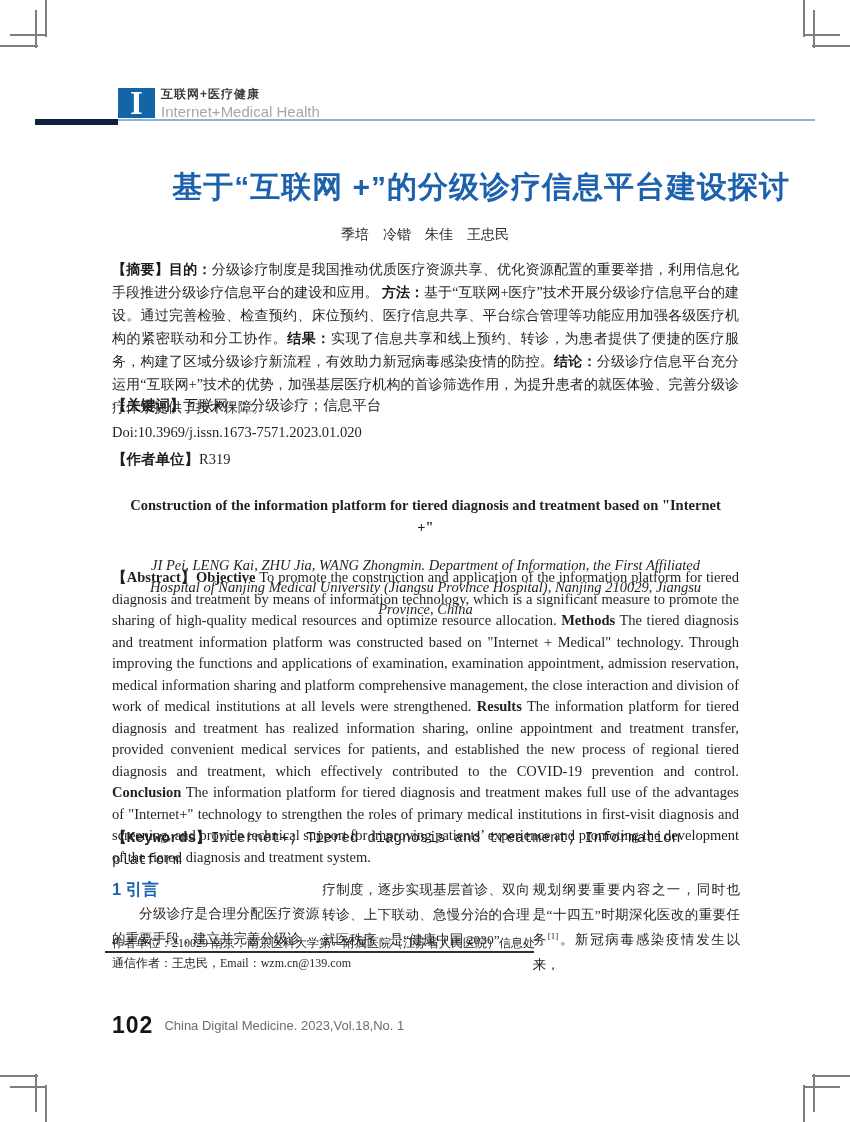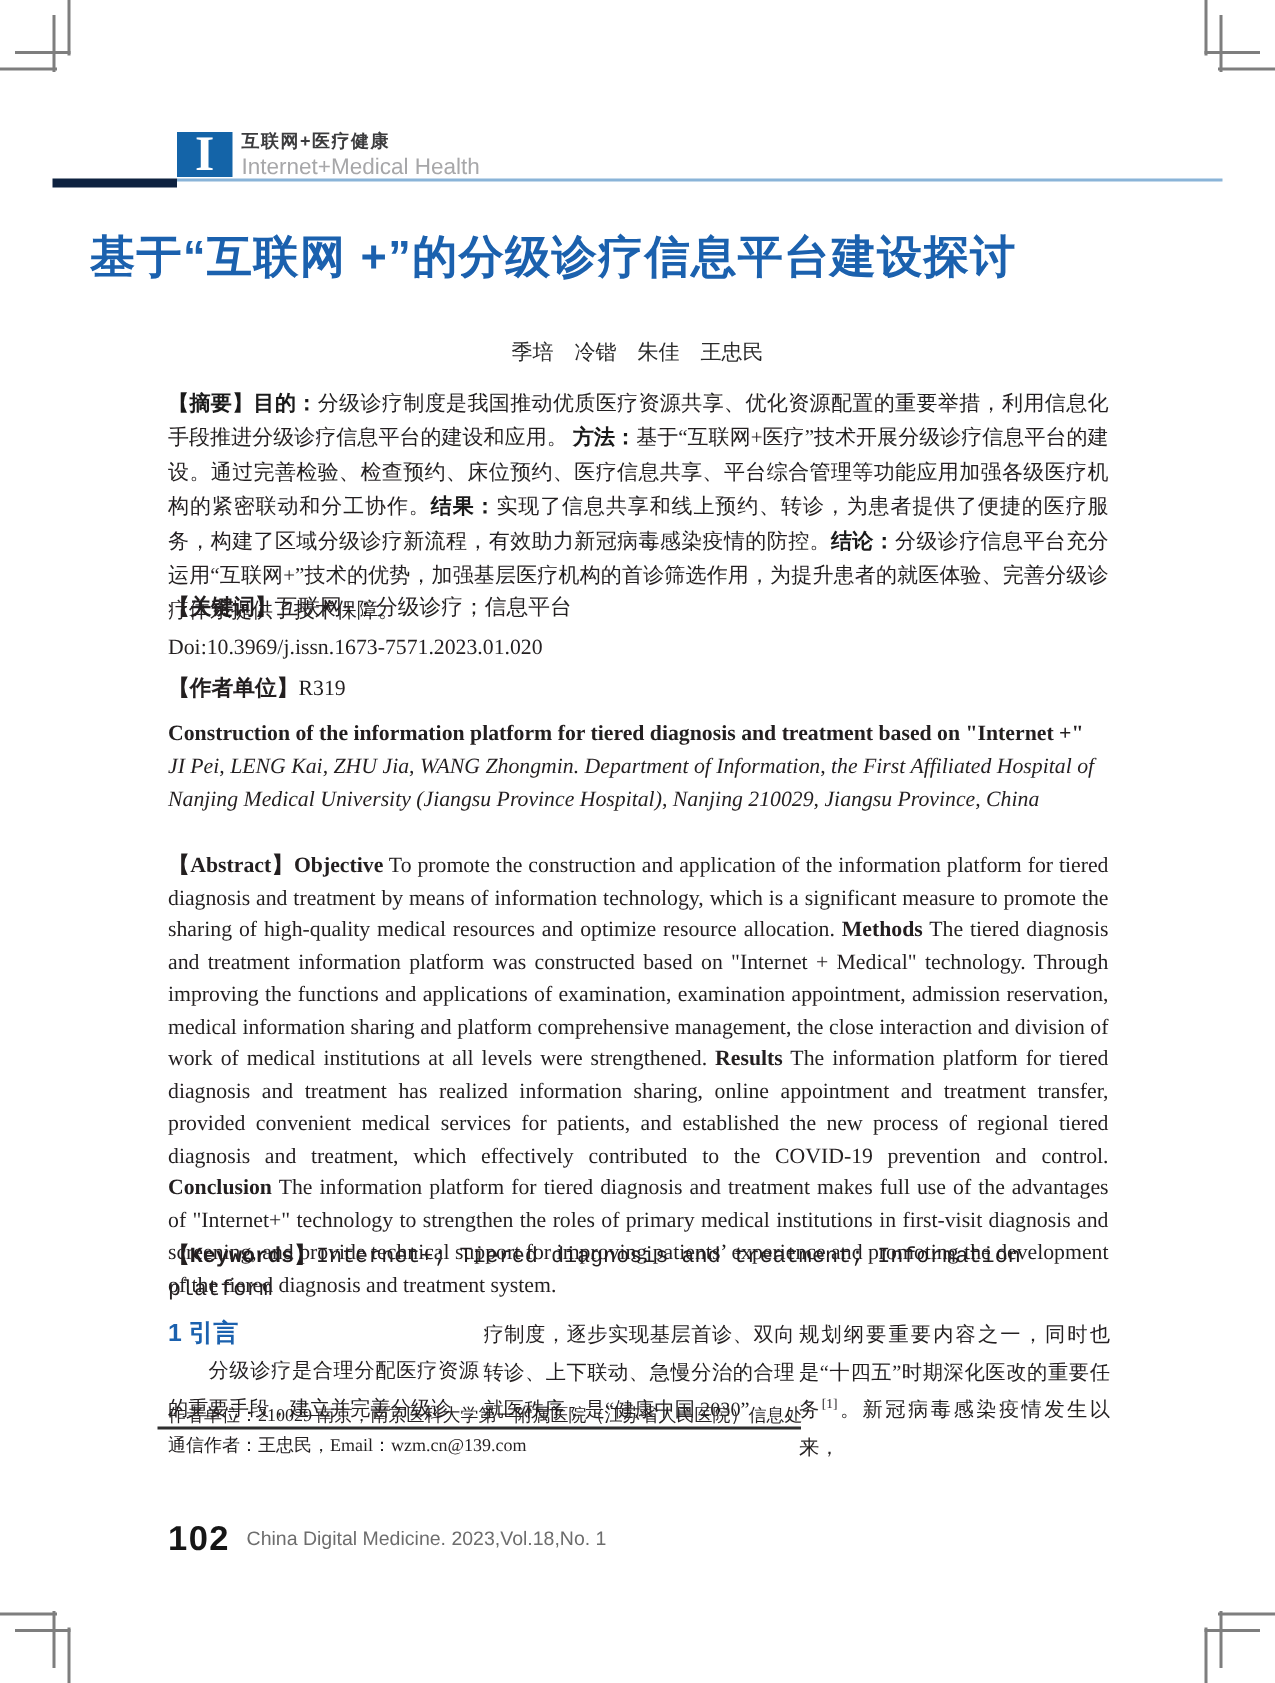--- a/index.html
+++ b/index.html
@@ -24,39 +24,39 @@
   .hdr-en {
     position:absolute; left:161px; top:103px;
     font-family:"Liberation Sans", sans-serif;
     font-size:15px; color:#a7a7a9;
   }
   .rule-navy { position:absolute; left:35px;  top:119px; width:83px;  height:6px; background:#0e2240; }
   .rule-blue { position:absolute; left:118px; top:119px; width:697px; height:2px; background:#8ab4d8; }
 
   
   .art-title {
-    position:absolute; left:60px; right:60px; top:151px; text-align:left;
+    position:absolute; left:60px; right:60px; top:167px; text-align:right;
     font-family:"Liberation Sans", sans-serif; font-weight:bold;
     font-size:30px; color:#1b61ae; letter-spacing:1px;
   }
   .authors {
     position:absolute; left:0; width:100%; top:226px; text-align:center;
     font-size:14px; color:#2a2a2a;
   }
   .abstract {
     position:absolute; left:112px; width:627px; top:258px;
     font-size:14px; line-height:23px; text-align:justify; margin:0;
   }
   .abstract b { color:#1a1a1a; }
   .meta { position:absolute; left:112px; width:627px; top:392px; }
   .meta p { margin:0; line-height:27px; font-size:14.5px; }
 
   
   .en-head { position:absolute; left:112px; width:627px; top:478px; font-size:14.5px; line-height:22px; }
-  .en-head p { margin:0; }
+  .en-head p { margin:16px;text-align:center; }
   .en-title { font-weight:bold; }
   .en-it { font-style:italic;font-family:Liberation Serif, serif; }
   .en-abstract {
     position:absolute; left:112px; width:627px; top:567px;
     font-size:14.5px; line-height:21.5px; text-align:justify; margin:0;
   }
   .en-keywords {
     position:absolute; left:112px; width:627px; top:827px;
     font-size:14.5px; line-height:22px; margin:0;font-family:Liberation Mono, monospace;
   }

